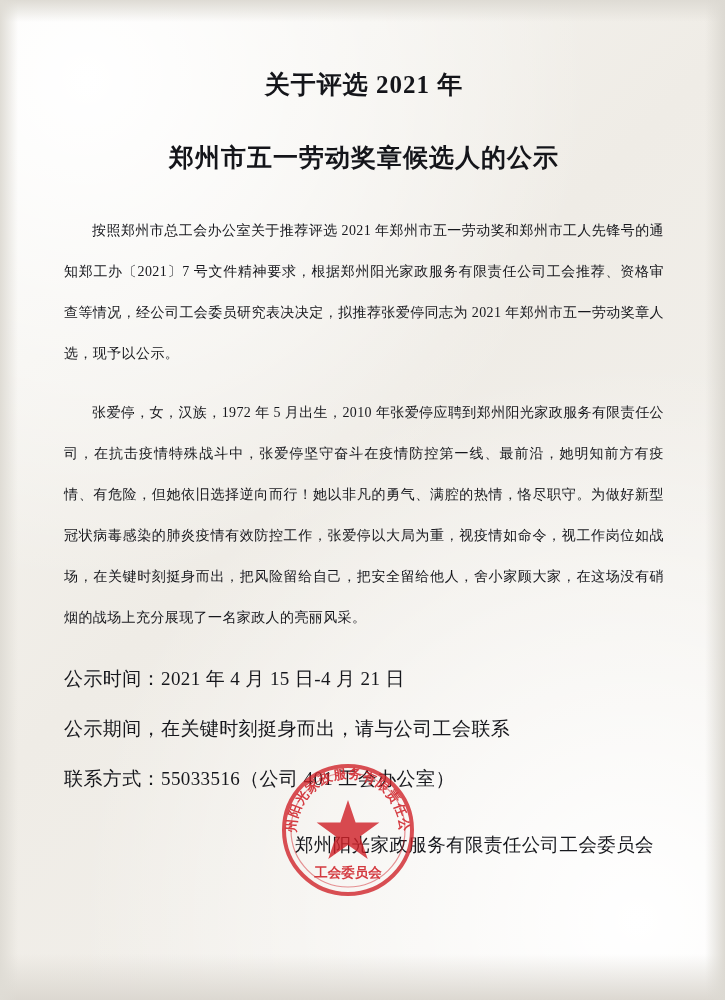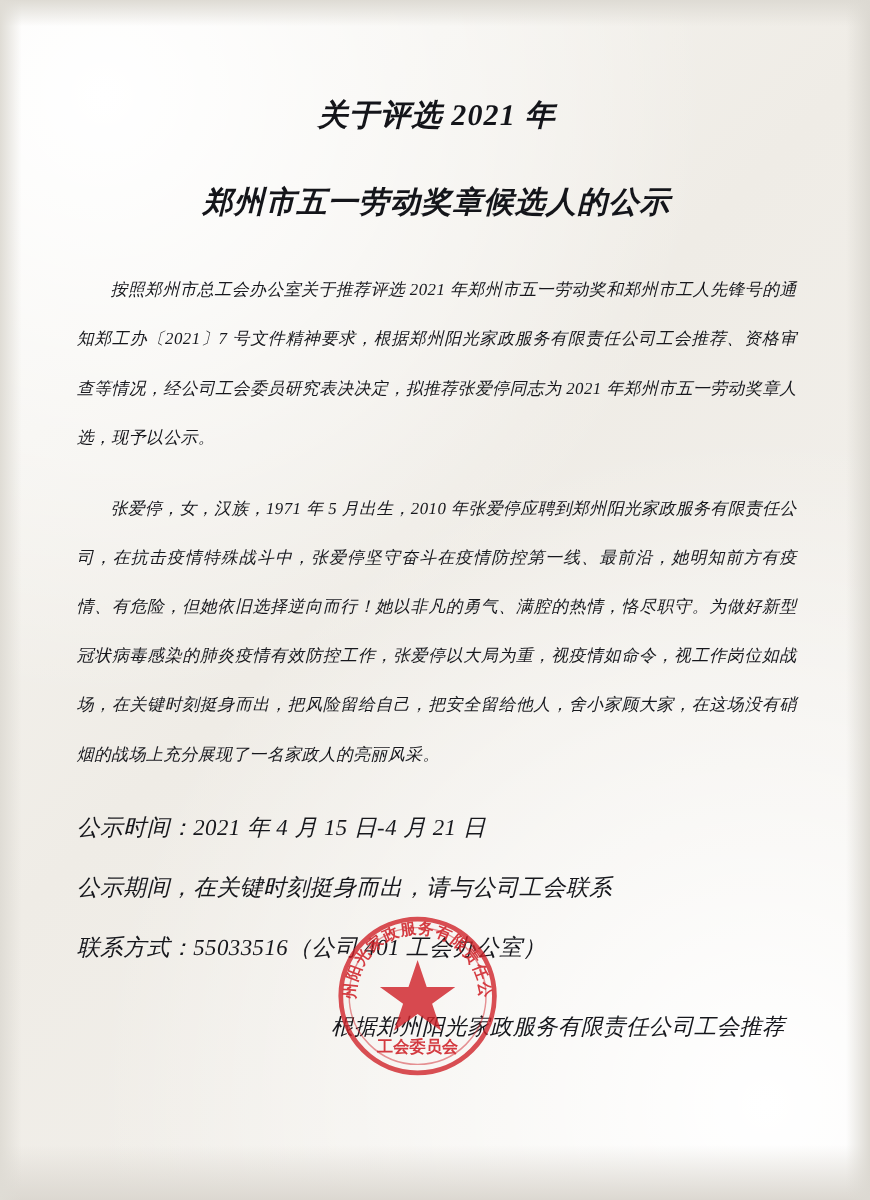--- a/index.html
+++ b/index.html
@@ -42,23 +42,22 @@
   }
   .edge-right {
     position: absolute; right: 0; top: 0; width: 20px; height: 100%;
     background: linear-gradient(to left, #dcd9d2, rgba(220,217,210,0));
     pointer-events: none;
   }
 
   .content {
     position: absolute;
     left: 64px;
-    top: 84px;
+    top: 72px;
     width: 600px;
-    font-style: italic;
   }
 
   .title {
     text-align: center;
     font-size: 25px;
     font-weight: bold;
     letter-spacing: 1px;
     color: #14151a;
     line-height: 1.0;
   }
@@ -143,31 +142,31 @@
 
   <div class="content">
 
     <div class="title">
       <div class="title-line-1">关于评选 2021 年</div>
       <div class="title-line-2">郑州市五一劳动奖章候选人的公示</div>
     </div>
 
     <div class="body-block">
       <p class="para first">按照郑州市总工会办公室关于推荐评选 2021 年郑州市五一劳动奖和郑州市工人先锋号的通知郑工办〔2021〕7 号文件精神要求，根据郑州阳光家政服务有限责任公司工会推荐、资格审查等情况，经公司工会委员研究表决决定，拟推荐张爱停同志为 2021 年郑州市五一劳动奖章人选，现予以公示。</p>
-      <p class="para second">张爱停，女，汉族，1971 年 5 月出生，2010 年张爱停应聘到郑州阳光家政服务有限责任公司，在抗击疫情特殊战斗中，张爱停坚守奋斗在疫情防控第一线、最前沿，她明知前方有疫情、有危险，但她依旧选择逆向而行！她以非凡的勇气、满腔的热情，恪尽职守。为做好新型冠状病毒感染的肺炎疫情有效防控工作，张爱停以大局为重，视疫情如命令，视工作岗位如战场，在关键时刻挺身而出，把风险留给自己，把安全留给他人，舍小家顾大家，在这场没有硝烟的战场上充分展现了一名家政人的亮丽风采。</p>
+      <p class="para second">张爱停，女，汉族，1972 年 5 月出生，2010 年张爱停应聘到郑州阳光家政服务有限责任公司，在抗击疫情特殊战斗中，张爱停坚守奋斗在疫情防控第一线、最前沿，她明知前方有疫情、有危险，但她依旧选择逆向而行！她以非凡的勇气、满腔的热情，恪尽职守。为做好新型冠状病毒感染的肺炎疫情有效防控工作，张爱停以大局为重，视疫情如命令，视工作岗位如战场，在关键时刻挺身而出，把风险留给自己，把安全留给他人，舍小家顾大家，在这场没有硝烟的战场上充分展现了一名家政人的亮丽风采。</p>
     </div>
 
     <div class="notes">
       <p class="note">公示时间：2021 年 4 月 15 日-4 月 21 日</p>
       <p class="note">公示期间，在关键时刻挺身而出，请与公司工会联系</p>
       <p class="note">联系方式：55033516（公司 401 工会办公室）</p>
     </div>
 
     <div class="sign">
-      <div class="sign-org">根据郑州阳光家政服务有限责任公司工会推荐</div>
+      <div class="sign-org">郑州阳光家政服务有限责任公司工会委员会</div>
     </div>
 
   </div>
 
   <div class="seal">
     <svg width="140" height="140" viewBox="0 0 140 140" aria-hidden="true">
       <defs>
         <path id="sealArc" d="M 70,70 m -52,0 a 52,52 0 1,1 104,0" fill="none"></path>
         <path id="sealArcText" d="M 18,70 a 52,52 0 0 1 104,0" fill="none"></path>
       </defs>

